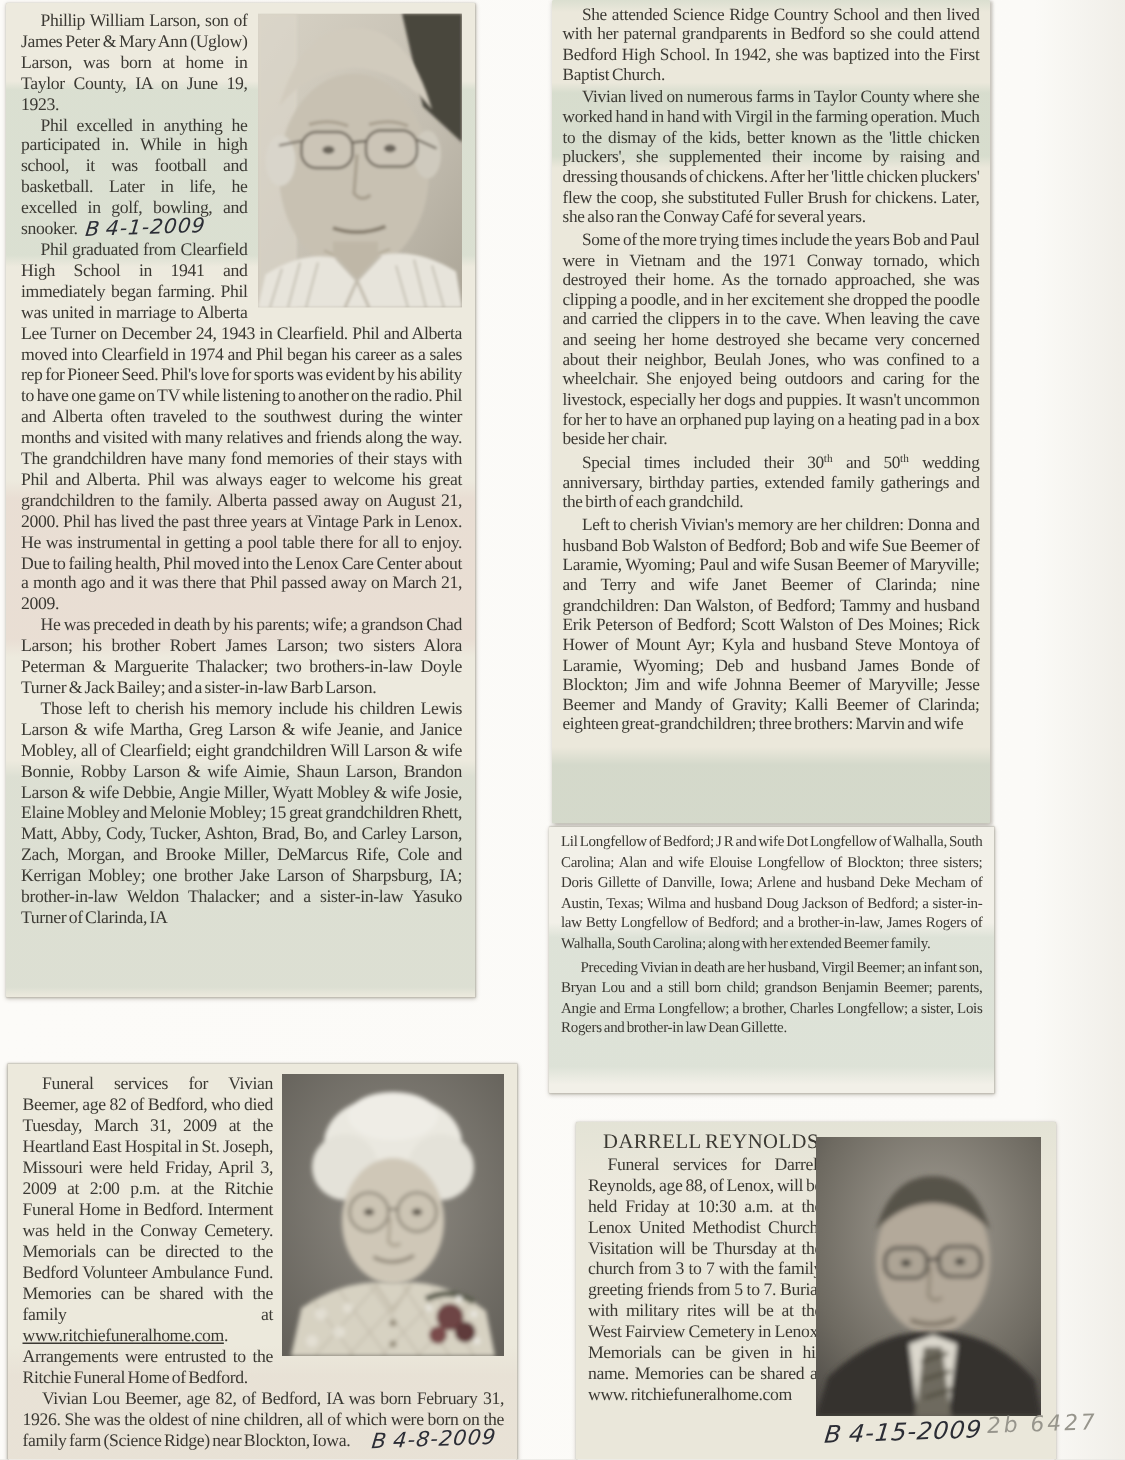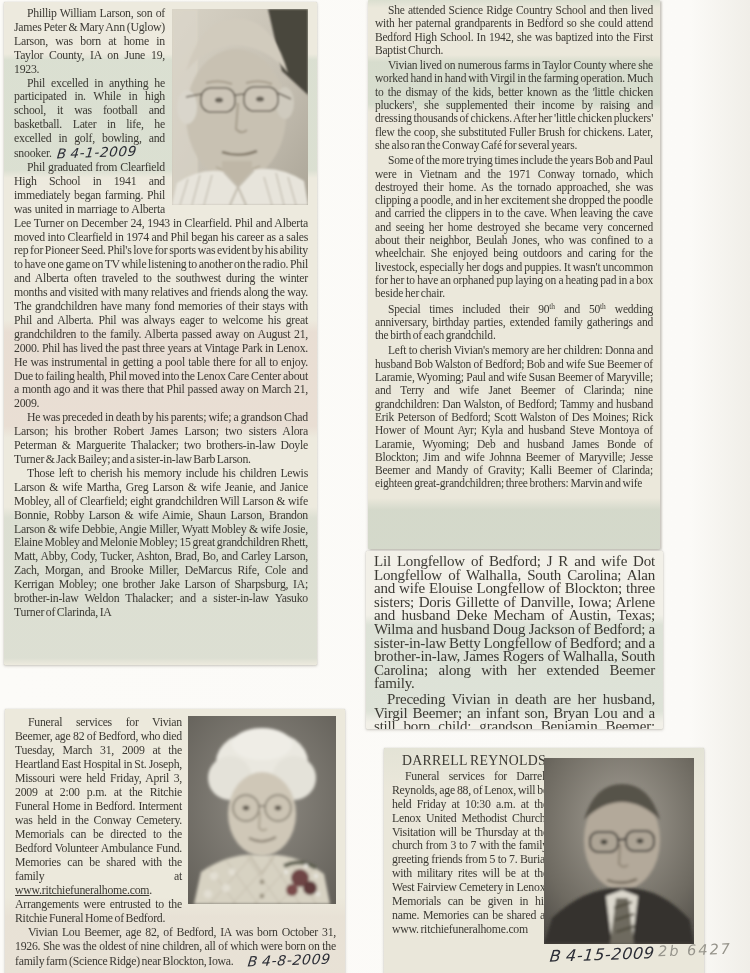--- a/index.html
+++ b/index.html
@@ -46,21 +46,21 @@
     overflow:hidden;
     box-shadow:0 1px 3px rgba(100,94,78,.3), 2px 1px 2px rgba(110,104,88,.25);
   }
   .beemer-a .para { margin-bottom:2px; }
   .beemer-b {
     left:366px; top:551px; width:297px; height:178px; padding:4px 8px 0 8px;
     background-color:#f2f0e8;
     background-image:linear-gradient(180deg,
       rgba(168,190,172,0) 64px, rgba(168,190,172,.28) 74px,
       rgba(168,190,172,.28) 160px, rgba(168,190,172,0) 172px);
-    font-size:15px; line-height:13.6px; letter-spacing:-0.2px; word-spacing:-0.9px;
+    font-size:10px; line-height:13.6px; letter-spacing:-0.2px; word-spacing:-0.9px;
     overflow:hidden;
   }
   .beemer-b .para { margin-bottom:2px; }
 
   
   .notice {
     left:5px; top:709px; width:340px; height:284px; padding:6px 9px 0 10px;
     background-color:#ece9dc;
     background-image:linear-gradient(180deg,
       rgba(216,196,188,0) 188px, rgba(216,196,188,.2) 208px, rgba(216,196,188,.2) 284px);
@@ -157,21 +157,21 @@
     <p class="para"><span>Phil excelled in anything he participated in. While in high school, it was football and basketball. Later in life, he excelled in golf, bowling, and snooker.</span><span class="hand larson-date">B 4-1-2009</span></p>
     <p class="para">Phil graduated from Clearfield High School in 1941 and immediately began farming. Phil was united in marriage to Alberta Lee Turner on December 24, 1943 in Clearfield. Phil and Alberta moved into Clearfield in 1974 and Phil began his career as a sales rep for Pioneer Seed. Phil's love for sports was evident by his ability to have one game on TV while listening to another on the radio. Phil and Alberta often traveled to the southwest during the winter months and visited with many relatives and friends along the way. The grandchildren have many fond memories of their stays with Phil and Alberta. Phil was always eager to welcome his great grandchildren to the family. Alberta passed away on August 21, 2000. Phil has lived the past three years at Vintage Park in Lenox. He was instrumental in getting a pool table there for all to enjoy. Due to failing health, Phil moved into the Lenox Care Center about a month ago and it was there that Phil passed away on March 21, 2009.</p>
     <p class="para">He was preceded in death by his parents; wife; a grandson Chad Larson; his brother Robert James Larson; two sisters Alora Peterman &amp; Marguerite Thalacker; two brothers-in-law Doyle Turner &amp; Jack Bailey; and a sister-in-law Barb Larson.</p>
     <p class="para">Those left to cherish his memory include his children Lewis Larson &amp; wife Martha, Greg Larson &amp; wife Jeanie, and Janice Mobley, all of Clearfield; eight grandchildren Will Larson &amp; wife Bonnie, Robby Larson &amp; wife Aimie, Shaun Larson, Brandon Larson &amp; wife Debbie, Angie Miller, Wyatt Mobley &amp; wife Josie, Elaine Mobley and Melonie Mobley; 15 great grandchildren Rhett, Matt, Abby, Cody, Tucker, Ashton, Brad, Bo, and Carley Larson, Zach, Morgan, and Brooke Miller, DeMarcus Rife, Cole and Kerrigan Mobley; one brother Jake Larson of Sharpsburg, IA; brother-in-law Weldon Thalacker; and a sister-in-law Yasuko Turner of Clarinda, IA</p>
   </article>
 
   <article class="clip beemer-a">
     <p class="para">She attended Science Ridge Country School and then lived with her paternal grandparents in Bedford so she could attend Bedford High School.  In 1942, she was baptized into the First Baptist Church.</p>
     <p class="para">Vivian lived on numerous farms in Taylor County where she worked hand in hand with Virgil in the farming operation. Much to the dismay of the kids, better known as the 'little chicken pluckers', she supplemented their income by raising and dressing thousands of chickens. After her 'little chicken pluckers' flew the coop, she substituted Fuller Brush for chickens. Later, she also ran the Conway Café for several years.</p>
     <p class="para">Some of the more trying times include the years Bob and Paul were in Vietnam and the 1971 Conway tornado, which destroyed their home. As the tornado approached, she was clipping a poodle, and in her excitement she dropped the poodle and carried the clippers in to the cave. When leaving the cave and seeing her home destroyed she became very concerned about their neighbor, Beulah Jones, who was confined to a wheelchair. She enjoyed being outdoors and caring for the livestock, especially her dogs and puppies.  It wasn't uncommon for her to have an orphaned pup laying on a heating pad in a box beside her chair.</p>
-    <p class="para"><span>Special times included their 90</span><sup class="ord">th</sup><span> and 50</span><sup class="ord">th</sup><span> wedding anniversary, birthday parties, extended family gatherings and the birth of each grandchild.</span></p>
+    <p class="para"><span>Special times included their 30</span><sup class="ord">th</sup><span> and 50</span><sup class="ord">th</sup><span> wedding anniversary, birthday parties, extended family gatherings and the birth of each grandchild.</span></p>
     <p class="para">Left to cherish Vivian's memory are her children: Donna and husband Bob Walston of Bedford; Bob and wife Sue Beemer of Laramie, Wyoming; Paul and wife Susan Beemer of Maryville; and Terry and wife Janet Beemer of Clarinda; nine grandchildren: Dan Walston, of Bedford; Tammy and husband Erik Peterson of Bedford; Scott Walston of Des Moines; Rick Hower of Mount Ayr; Kyla and husband Steve Montoya of Laramie, Wyoming; Deb and husband James Bonde of Blockton; Jim and wife Johnna Beemer of Maryville; Jesse Beemer and Mandy of Gravity; Kalli Beemer of Clarinda; eighteen great-grandchildren; three brothers: Marvin and wife</p>
   </article>
 
   <article class="clip beemer-b">
     <p class="para" style="text-indent:0">Lil Longfellow of Bedford; J R and wife Dot Longfellow of Walhalla, South Carolina;  Alan and wife Elouise Longfellow of Blockton; three sisters; Doris Gillette of Danville, Iowa; Arlene and husband Deke Mecham of Austin, Texas; Wilma and husband Doug Jackson of Bedford; a sister-in-law Betty Longfellow of Bedford; and a brother-in-law, James Rogers of Walhalla, South Carolina; along with her extended Beemer family.</p>
     <p class="para">Preceding Vivian in death are her husband, Virgil Beemer; an infant son, Bryan Lou and a still born child; grandson Benjamin Beemer; parents, Angie and Erma Longfellow; a brother, Charles Longfellow; a sister, Lois Rogers and brother-in law Dean Gillette.</p>
   </article>
 
   <article class="clip notice">
     <figure class="photo">
@@ -229,21 +229,21 @@
           <g fill="#e6e3d8" opacity="0.8">
             <circle cx="26" cy="160" r="4"></circle>
               <circle cx="38" cy="172" r="4"></circle>
             <circle cx="20" cy="178" r="4"></circle>
               <circle cx="44" cy="156" r="3.4"></circle>
           </g>
         </g>
       </svg>
     </figure>
     <p class="para"><span>Funeral services for Vivian Beemer, age 82 of Bedford, who died Tuesday, March 31, 2009 at the Heartland East Hospital in St. Joseph, Missouri were held Friday, April 3, 2009 at 2:00 p.m. at the Ritchie Funeral Home in Bedford. Interment was held in the Conway Cemetery.  Memorials can be directed to the Bedford Volunteer Ambulance Fund. Memories can be shared with the family at </span><span class="url">www.ritchiefuneralhome.com</span><span>.  Arrangements were entrusted to the Ritchie Funeral Home of Bedford.</span></p>
-    <p class="para"><span>Vivian Lou Beemer, age 82, of Bedford, IA was born October 31, 1926. She was the oldest of nine children, all of which were born on the family farm (Science Ridge) near Blockton, Iowa.</span><span class="hand notice-date">B 4-8-2009</span></p>
+    <p class="para"><span>Vivian Lou Beemer, age 82, of Bedford, IA was born February 31, 1926. She was the oldest of nine children, all of which were born on the family farm (Science Ridge) near Blockton, Iowa.</span><span class="hand notice-date">B 4-8-2009</span></p>
   </article>
 
   <article class="clip reynolds">
     <figure class="photo">
       <svg width="150" height="186" viewBox="0 0 150 186">
         <defs>
           <radialGradient id="rbg" cx="0.52" cy="0.35" r="0.85">
             <stop offset="0" stop-color="#a49f95"></stop>
               <stop offset="0.65" stop-color="#6e6a61"></stop>
               <stop offset="1" stop-color="#474440"></stop>

